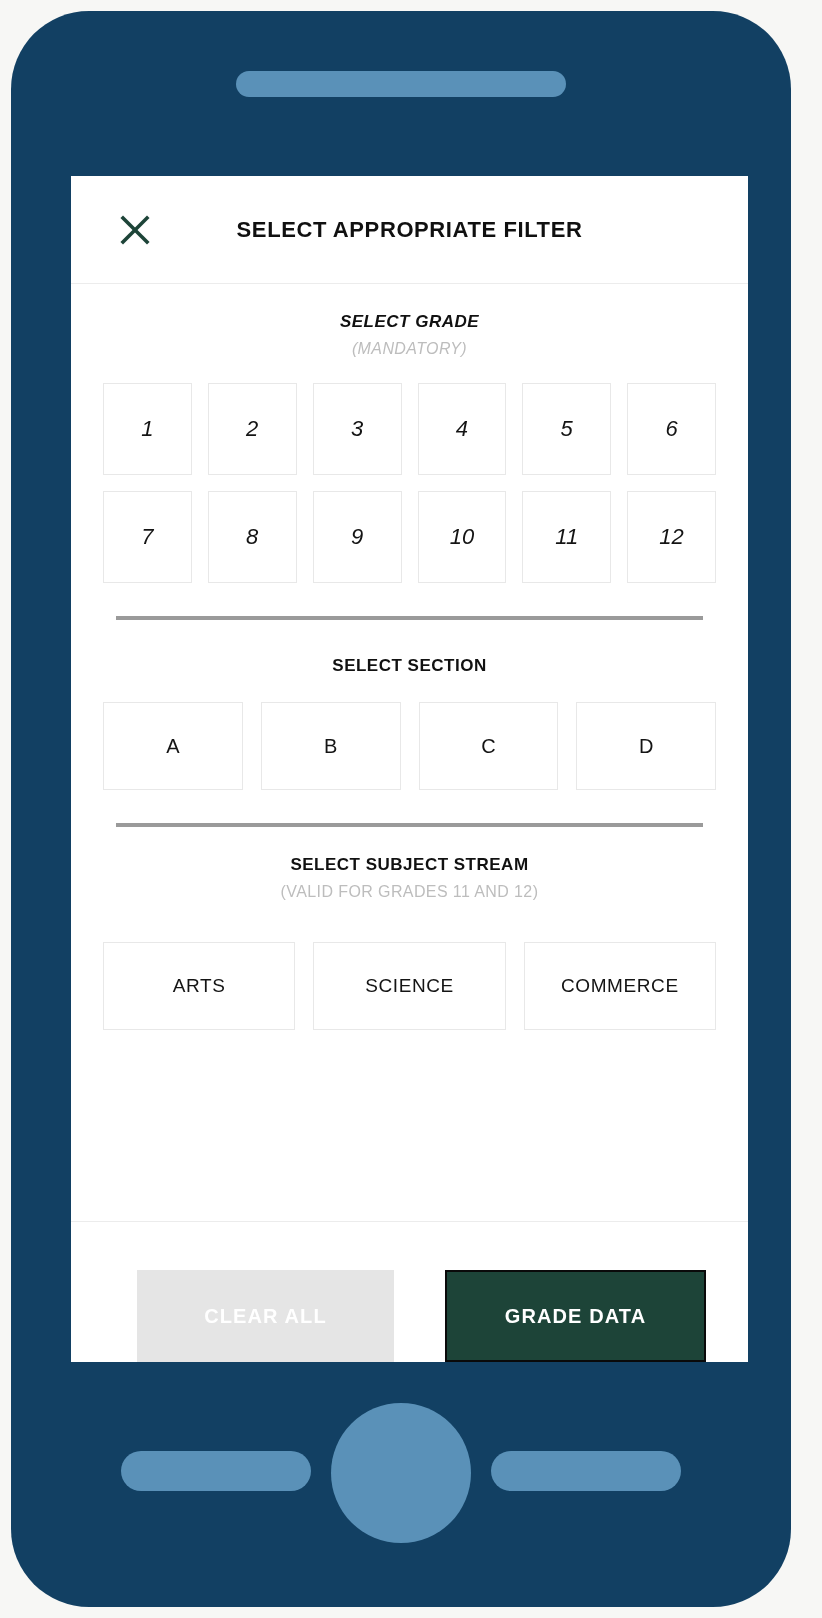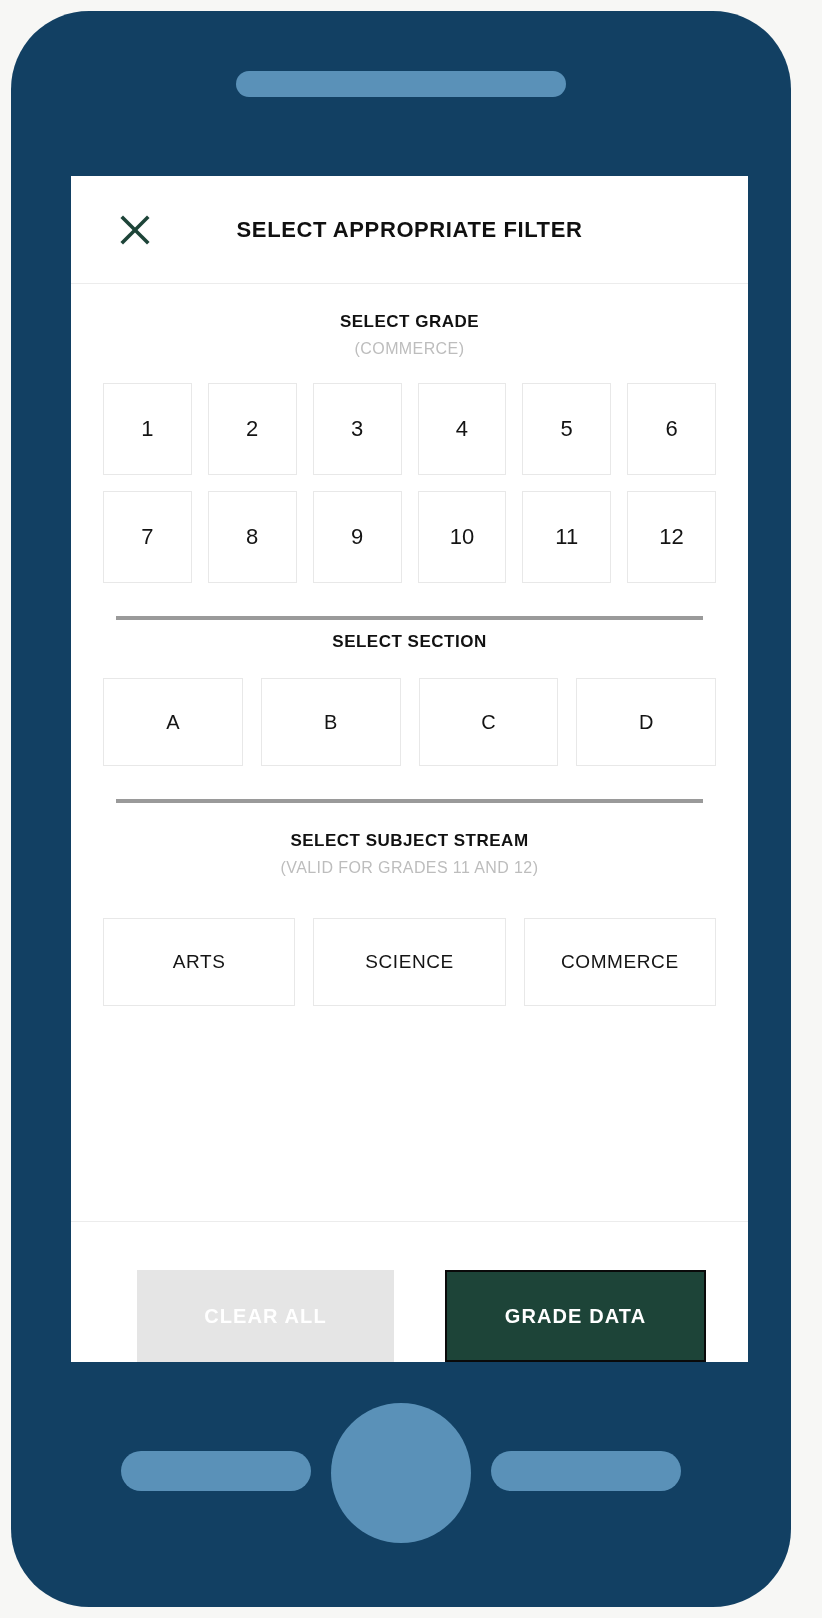--- a/index.html
+++ b/index.html
@@ -134,21 +134,21 @@
   }
   .section-subheading {
     text-align: center;
     font-size: 16px;
     font-weight: normal;
     letter-spacing: 0.4px;
     color: #bdbdbd;
     margin: 8px 0 0 0;
   }
 
-  .grade-section { padding-top: 28px; }
+  .grade-section { padding-top: 28px; font-style: italic; }
   .grade-grid {
     margin-top: 25px;
     display: grid;
     grid-template-columns: repeat(6, 1fr);
     column-gap: 16px;
     row-gap: 16px;
   }
   .grade-cell {
     height: 92px;
     border: 1px solid #e8e8e8;
@@ -162,21 +162,21 @@
     box-sizing: border-box;
     user-select: none;
   }
 
   .thick-divider {
     height: 4px;
     background: #9a9a9a;
     margin: 33px 45px 0 45px;
   }
 
-  .section-section { padding-top: 12px; }
+  .section-section { padding-top: 36px; }
   .section-grid {
     margin-top: 26px;
     display: grid;
     grid-template-columns: repeat(4, 1fr);
     column-gap: 18px;
   }
   .section-cell {
     height: 88px;
     border: 1px solid #e8e8e8;
     background: #ffffff;
@@ -265,21 +265,21 @@
           <line x1="29" y1="5" x2="5" y2="29" stroke="#1d4438" stroke-width="3.6" stroke-linecap="square"></line>
         </svg>
       </span>
       <h1 class="dialog-title">SELECT APPROPRIATE FILTER</h1>
     </div>
 
     <div class="dialog-body">
 
       <div class="section grade-section">
         <p class="section-heading">SELECT GRADE</p>
-        <p class="section-subheading">(COMMERCE)</p>
+        <p class="section-subheading">(MANDATORY)</p>
         <div class="grade-grid">
           <div class="grade-cell">1</div>
           <div class="grade-cell">2</div>
           <div class="grade-cell">3</div>
           <div class="grade-cell">4</div>
           <div class="grade-cell">5</div>
           <div class="grade-cell">6</div>
           <div class="grade-cell">7</div>
           <div class="grade-cell">8</div>
           <div class="grade-cell">9</div>

